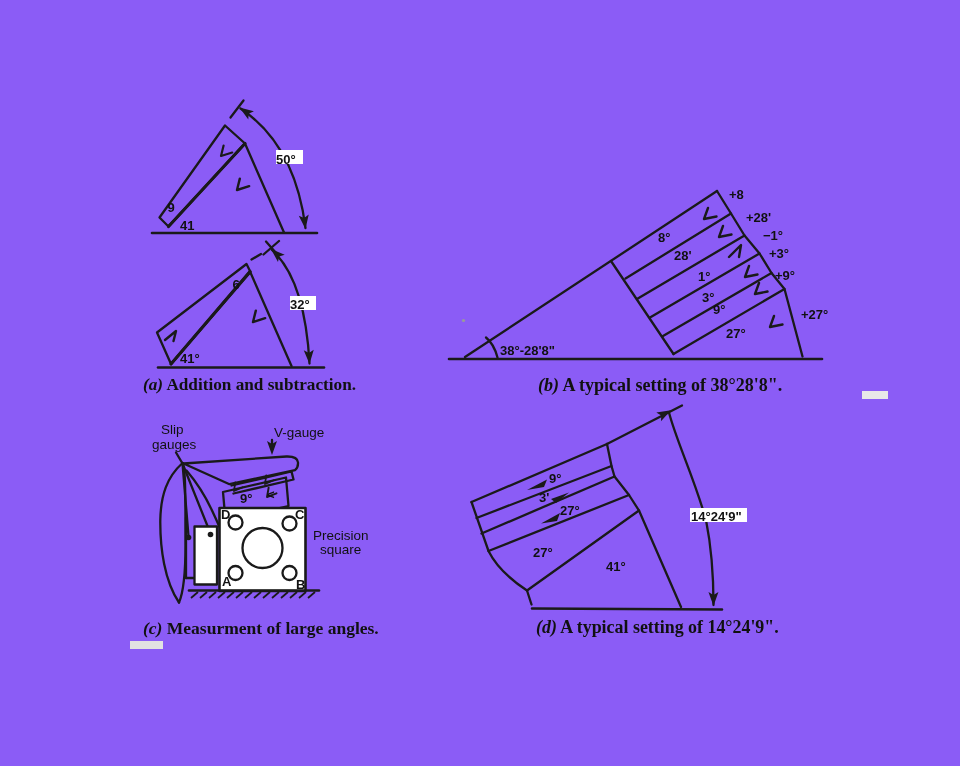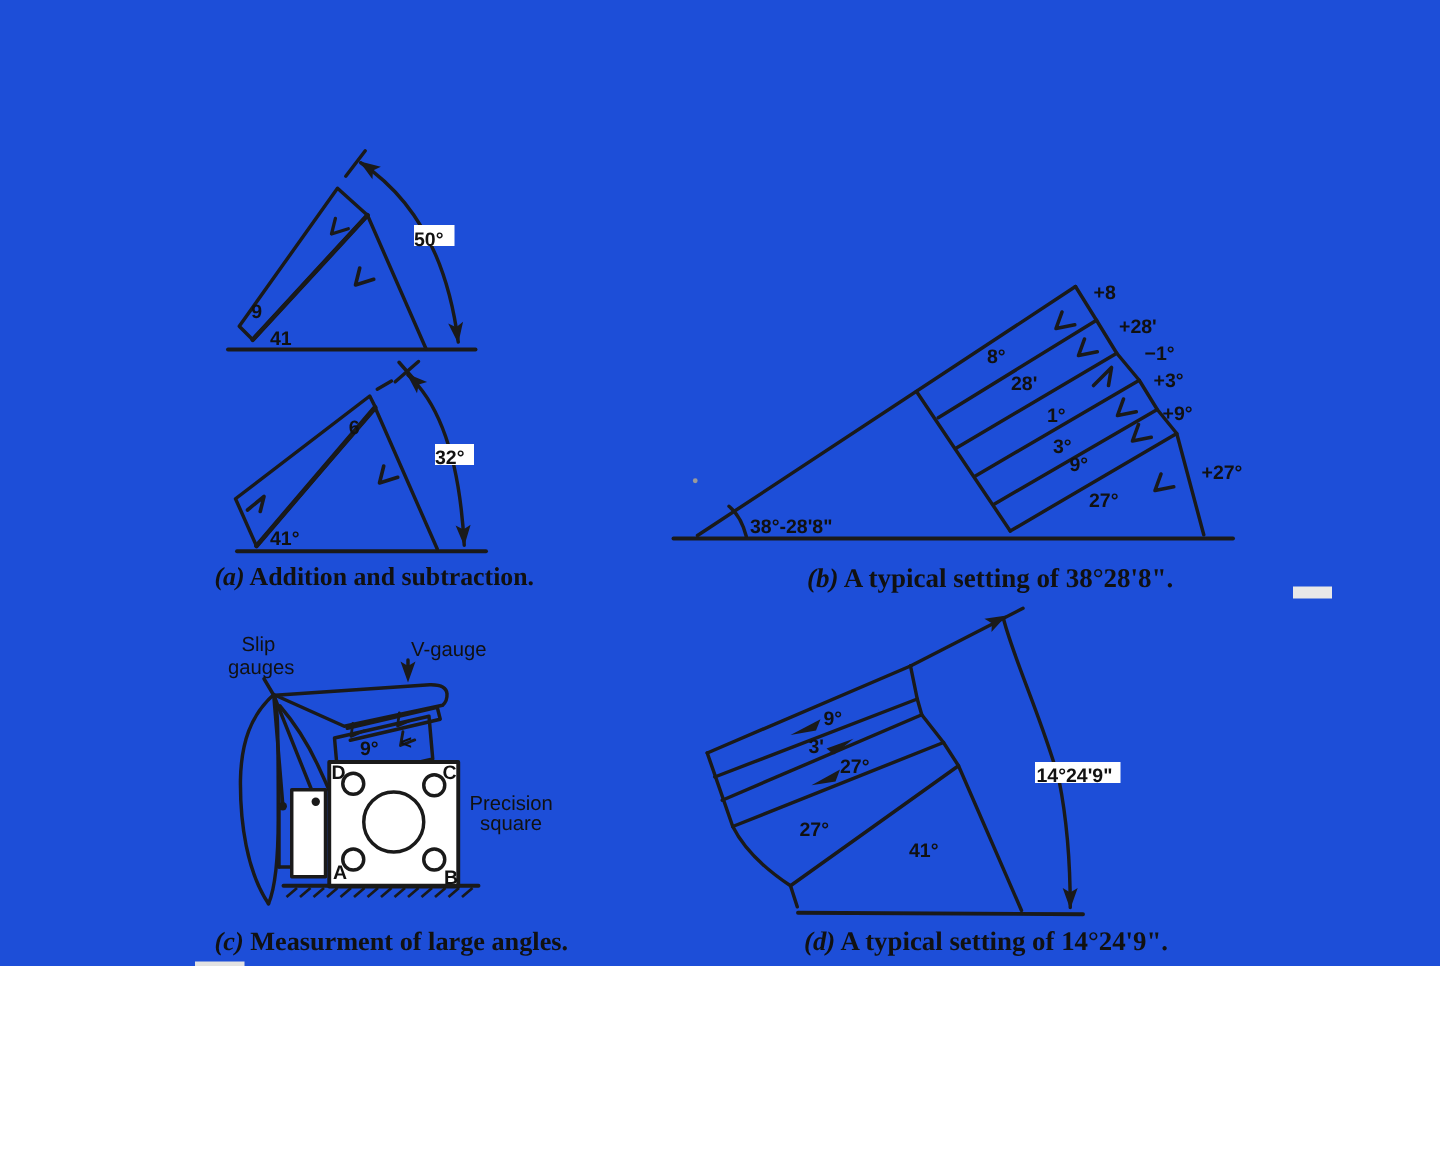--- a/index.html
+++ b/index.html
@@ -1,16 +1,16 @@
 <!DOCTYPE html>
 <html><head>
 <meta charset="utf-8">
 <style>
   html,body{margin:0;padding:0;background:#fff;}
-  #page{position:relative;width:960px;height:644px;background:#1d4ed8;overflow:hidden;}
+  #page{position:relative;width:960px;height:766px;background:#8b5cf6;overflow:hidden;}
   svg{position:absolute;left:0;top:0;}
   text{font-family:"Liberation Sans",sans-serif;fill:#111;}
   .cap{font-family:"Liberation Serif",serif;font-weight:bold;}
   .lbl{font-weight:bold;font-size:13px;}
   .lbn{font-weight:normal;font-size:13.5px;}
 </style>
 </head>
 <body>
 <div id="page">
 <svg width="960" height="766" viewBox="0 0 960 766">

